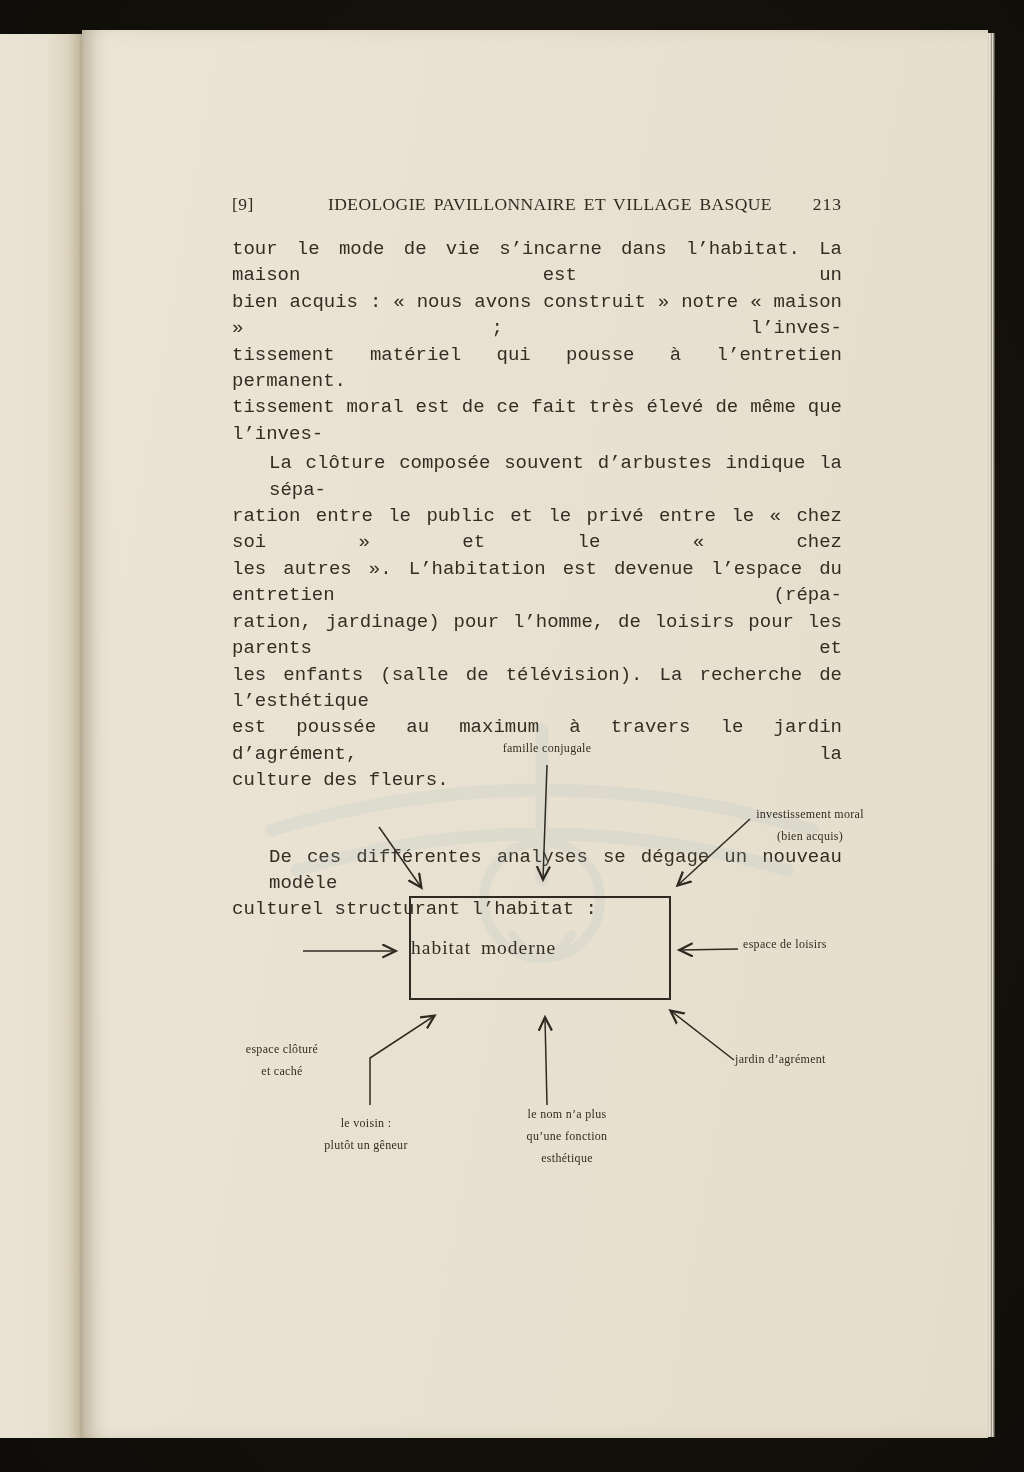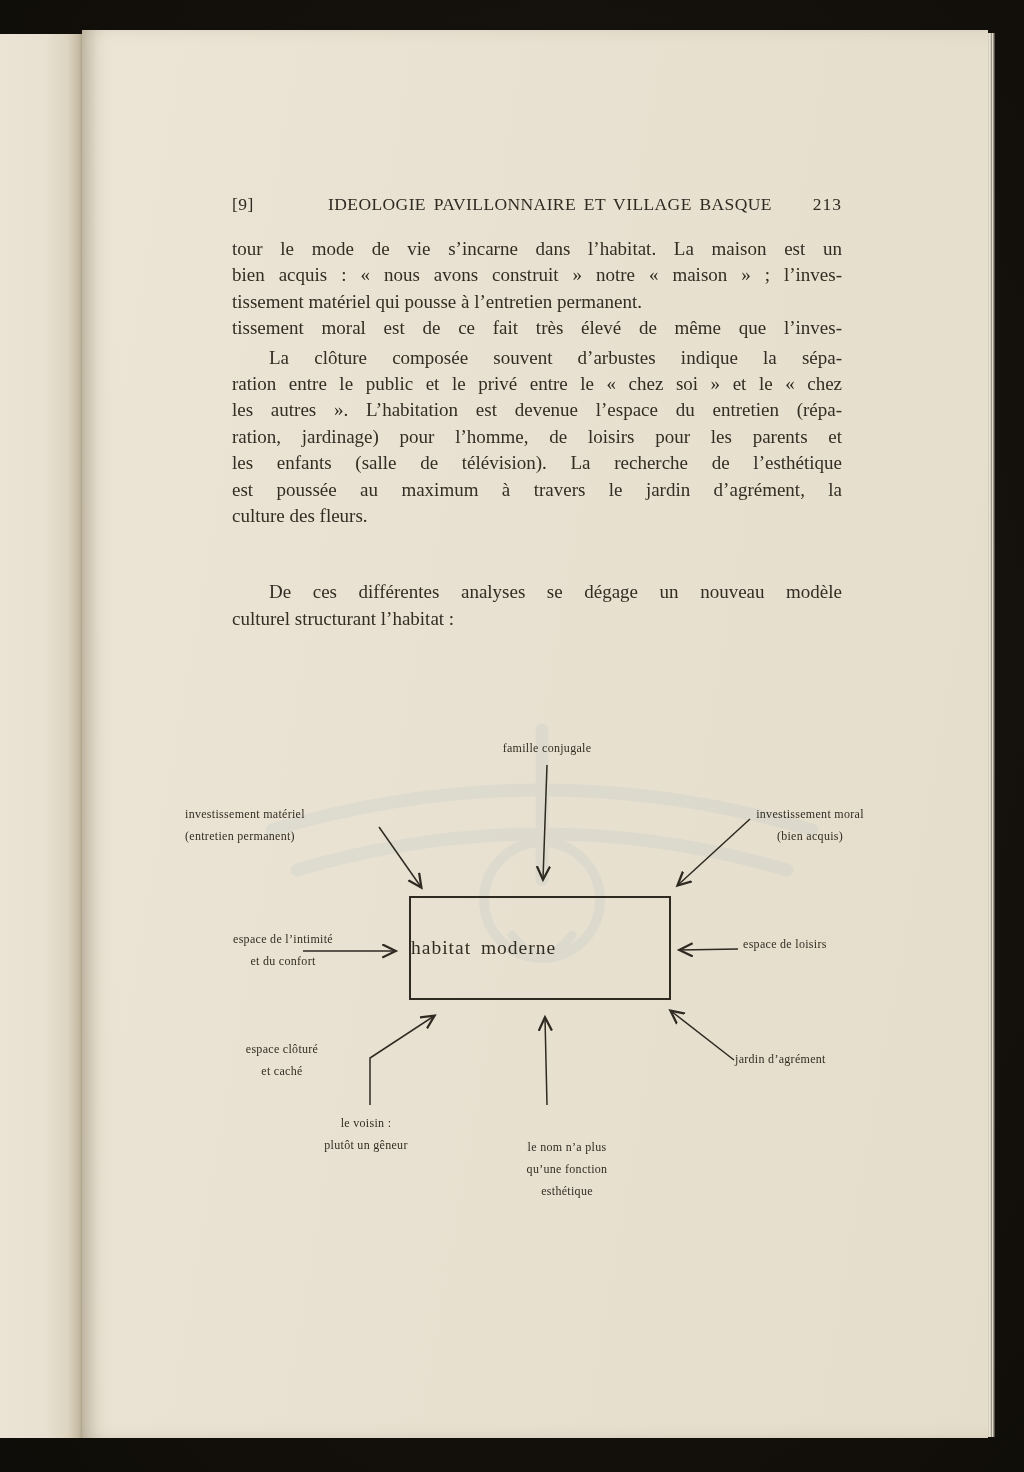--- a/index.html
+++ b/index.html
@@ -27,21 +27,21 @@
   }
   .header{
     position:absolute;left:150px;top:164px;width:610px;
     display:flex;align-items:baseline;
     font-size:17.5px;color:#2f2a22;letter-spacing:.4px;
   }
   .header .ref{width:72px;}
   .header .title{flex:1;text-align:center;word-spacing:3px;}
   .header .pnum{width:46px;text-align:right;letter-spacing:1px;}
   .textcol{position:absolute;left:150px;top:206px;width:610px;color:#332d24;}
-  .para{margin:0 0 3px 0;}
+  .para{margin:0 0 3px 0;font-family:Liberation Mono, monospace;}
   .para.gap{margin-top:50px;}
   .line{
     font-size:19px;line-height:26.4px;
     text-align:justify;text-align-last:justify;
     white-space:normal;
   }
   .line.end{text-align-last:left;}
   .line.indent{padding-left:37px;}
   
   .diagram{position:absolute;left:0;top:0;width:906px;height:1408px;}
@@ -114,52 +114,44 @@
           <line x1="221" y1="921" x2="313" y2="921" marker-end="url(#ah)"></line>
           <line x1="656" y1="919" x2="598" y2="920" marker-end="url(#ah)"></line>
           <polyline points="288,1075 288,1028 352,986" marker-end="url(#ah)"></polyline>
           <line x1="465" y1="1075" x2="463" y2="988" marker-end="url(#ah)"></line>
           <line x1="652" y1="1030" x2="589" y2="981" marker-end="url(#ah)"></line>
         </g>
       </svg>
 
       <div class="dlab center" style="left:355px;top:707px;width:220px;">famille conjugale</div>
 
-      <div class="dlab" style="left:103px;top:773px;width:270px;">
-        <span>investissement matériel</span><br>
-        <span>(entretien permanent)</span>
-      </div>
 
       <div class="dlab center" style="left:598px;top:773px;width:260px;">
         <span>investissement moral</span><br>
         <span>(bien acquis)</span>
       </div>
 
-      <div class="dlab center" style="left:66px;top:898px;width:270px;">
-        <span>espace de l’intimité</span><br>
-        <span>et du confort</span>
-      </div>
 
       <div class="dlab" style="left:661px;top:903px;width:210px;">espace de loisirs</div>
 
       <div class="cbox">
         <span>habitat moderne</span>
       </div>
 
       <div class="dlab center" style="left:65px;top:1008px;width:270px;">
         <span>espace clôturé</span><br>
         <span>et caché</span>
       </div>
 
       <div class="dlab center" style="left:174px;top:1082px;width:220px;">
         <span>le voisin :</span><br>
         <span>plutôt un gêneur</span>
       </div>
 
-      <div class="dlab center" style="left:385px;top:1073px;width:200px;margin-top:33px;">
+      <div class="dlab center" style="left:385px;top:1073px;width:200px;">
         <span>le nom n’a plus</span><br>
         <span>qu’une fonction</span><br>
         <span>esthétique</span>
       </div>
 
       <div class="dlab" style="left:653px;top:1018px;width:230px;">jardin d’agrément</div>
 
     </div>
   </div>
 </div>

